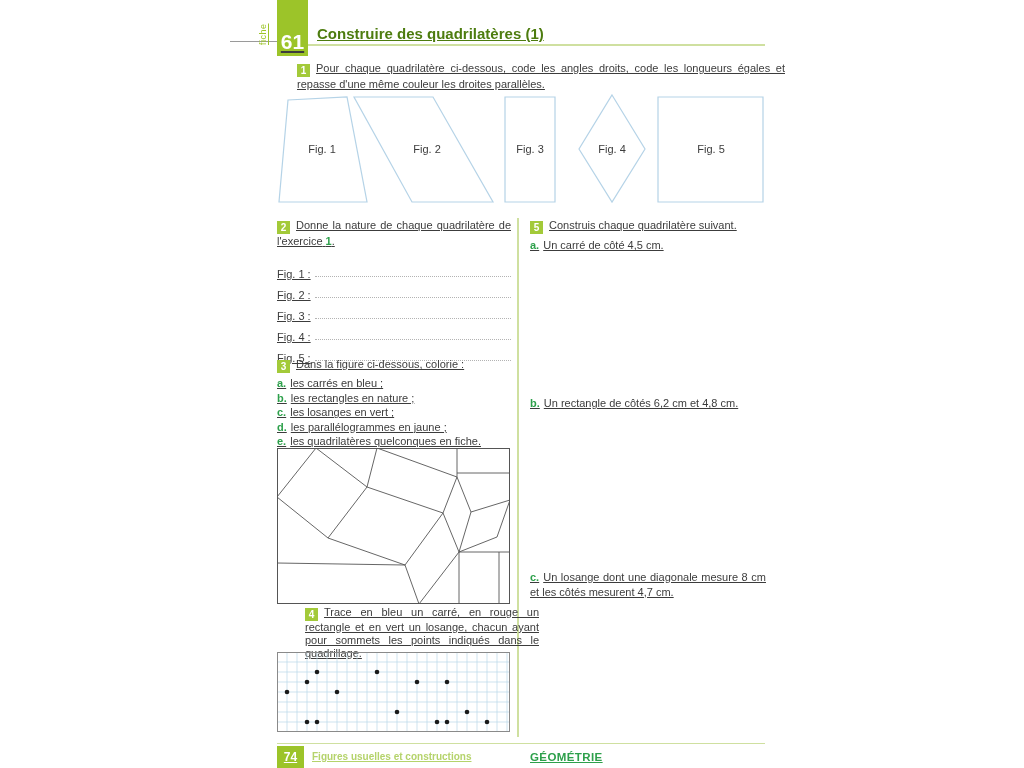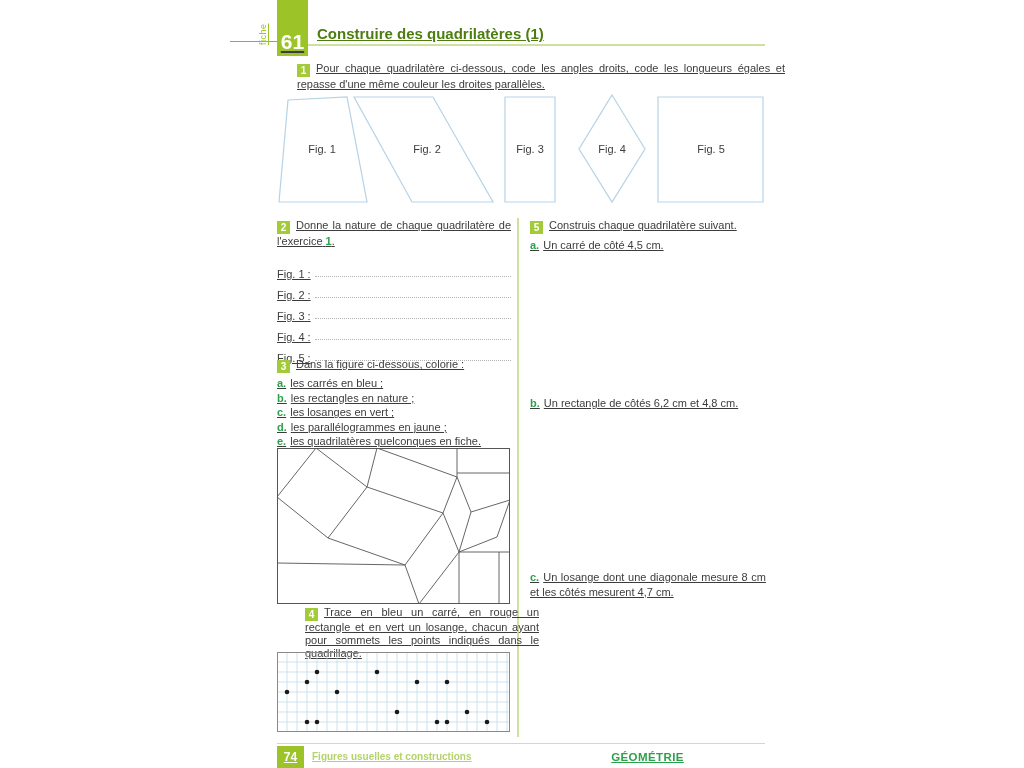--- a/index.html
+++ b/index.html
@@ -21,21 +21,21 @@
   .grayline{height:1px;background:#9a9a9a;}
   #fiche-box{left:277px;top:0;width:31px;height:56px;background:#9cc429;display:flex;
              align-items:flex-end;justify-content:center;}
   #fiche-box span{color:#fff;font-weight:bold;font-size:21px;line-height:1;padding-bottom:4px;}
   #fiche-word{left:258px;top:13px;height:32px;writing-mode:vertical-rl;transform:rotate(180deg);
               font-size:9px;color:#9cc429;letter-spacing:0.5px;}
   #page-title{left:317px;top:25px;font-size:15px;font-weight:bold;color:#4d7c0f;}
   #footer-box{left:277px;top:746px;width:27px;height:22px;background:#9cc429;display:flex;
               align-items:center;justify-content:center;color:#fff;font-weight:bold;font-size:12px;}
   #footer-section{left:312px;top:751px;font-size:10px;font-weight:bold;color:#b5d36b;}
-  #footer-domain{left:530px;top:751px;width:235px;text-align:center;font-size:11.5px;
+  #footer-domain{left:530px;top:751px;width:235px;text-align:left;font-size:11.5px;
                  font-weight:bold;color:#2da04b;letter-spacing:0.4px;}
   svg{display:block;}
 </style>
 </head>
 <body>
 
 <div id="page">
 
   <div class="abs grayline" style="left:230px;top:41px;width:47px;"></div>
   <div class="abs" id="fiche-word">fiche</div>

